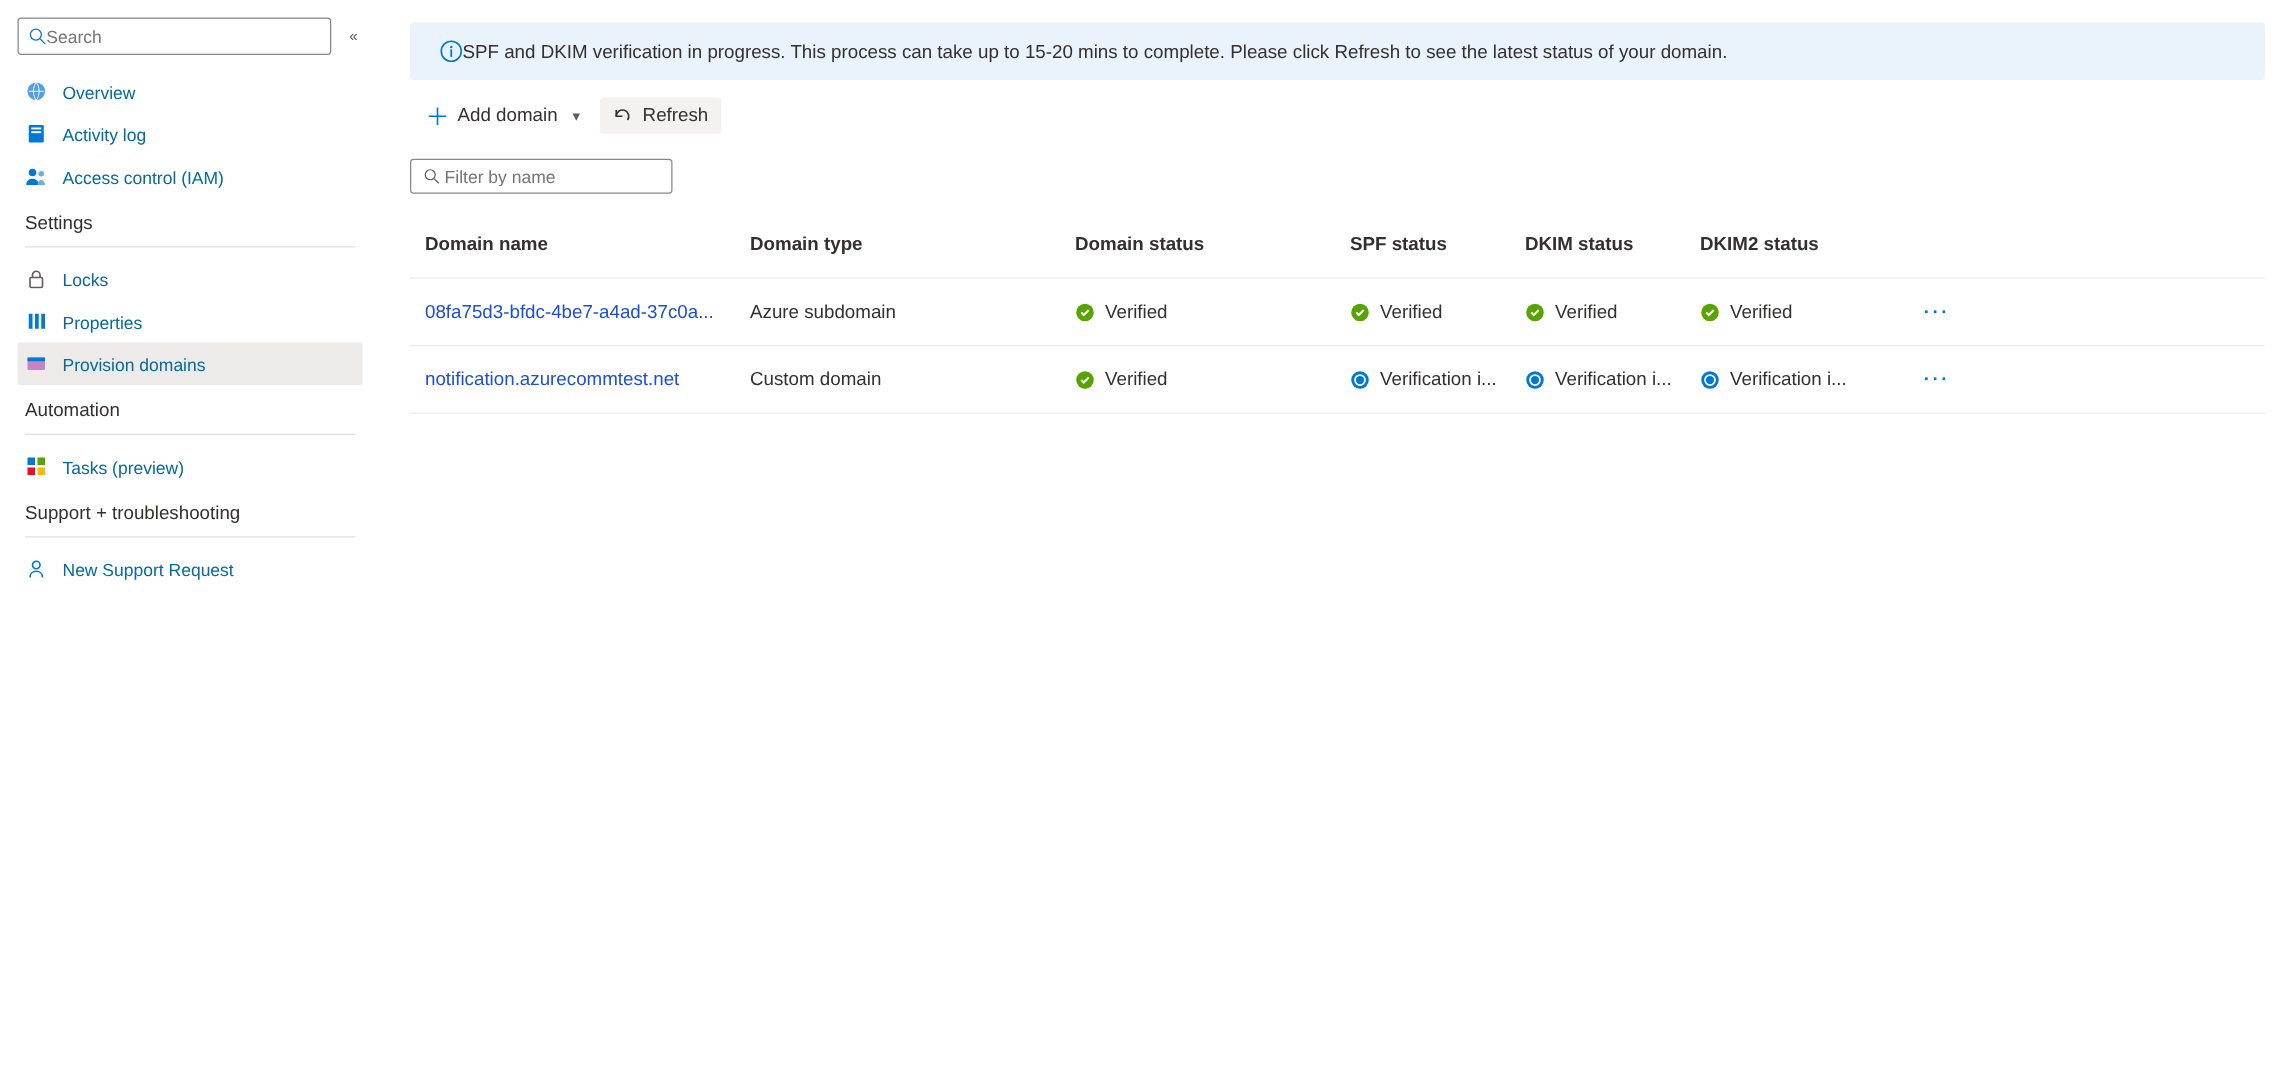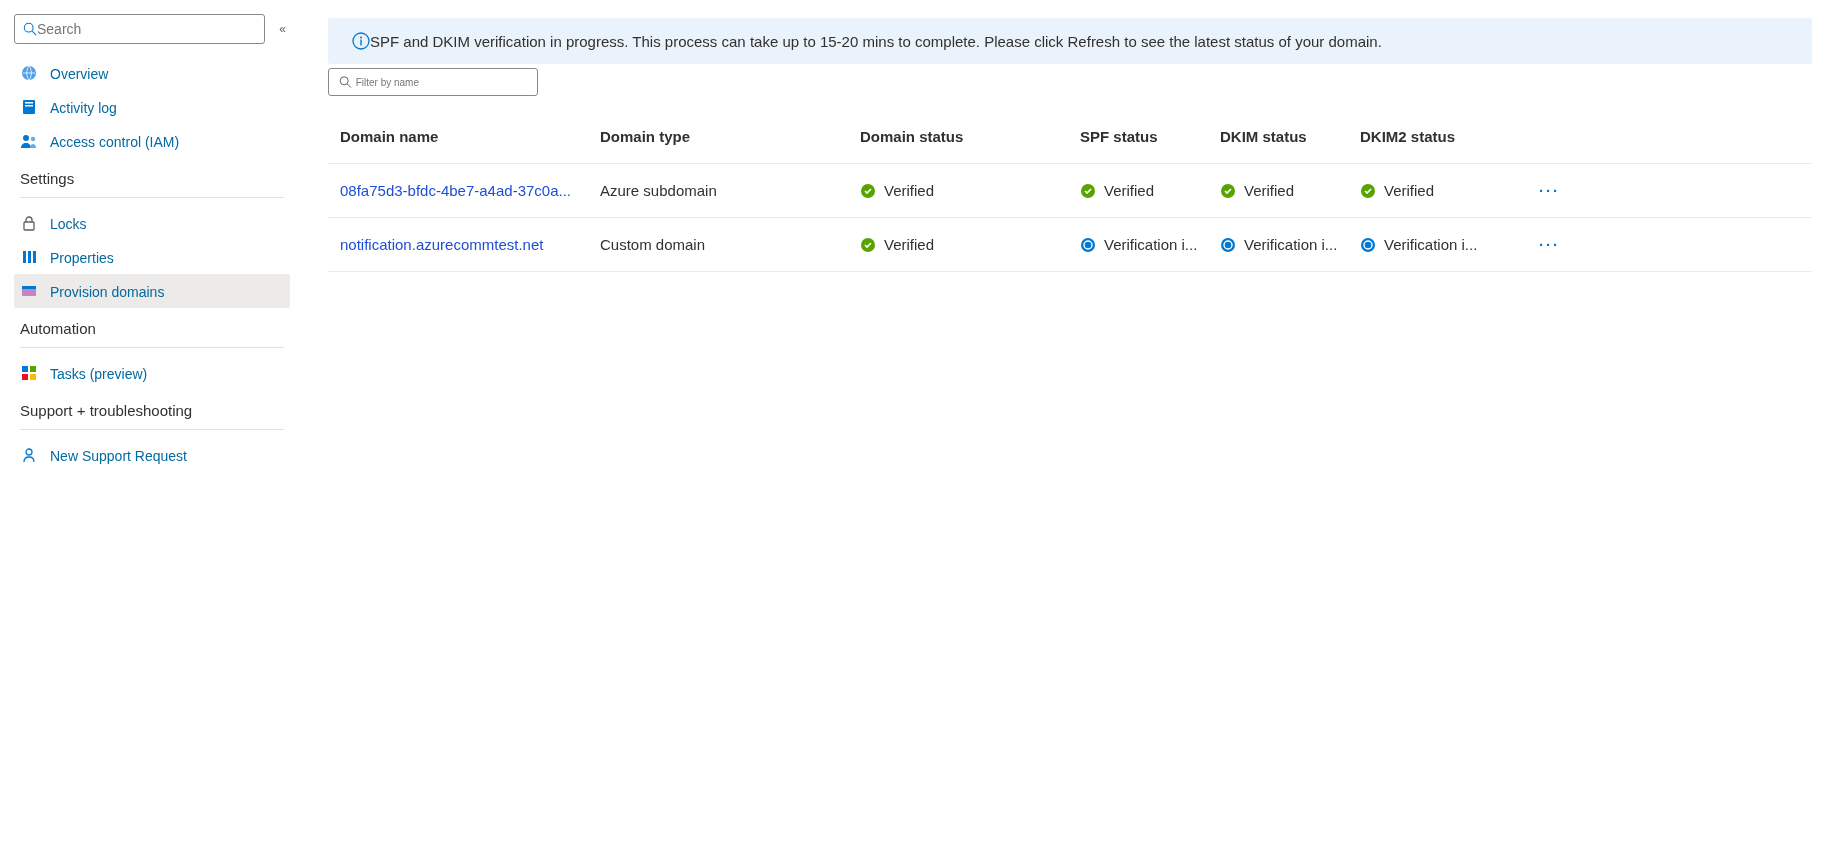--- a/index.html
+++ b/index.html
@@ -25,21 +25,21 @@
 
     .info-banner { background: #eaf2fb; border-radius: 3px; padding: 14px 24px; display: flex; align-items: center; font-size: 15px; color: #323130; }
 
     .toolbar { display: flex; align-items: center; gap: 6px; padding: 14px 0 16px 4px; }
     .tool-btn { display: flex; align-items: center; gap: 8px; padding: 6px 10px; border-radius: 3px; cursor: pointer; font-size: 15px; color: #323130; border: none; background: transparent; }
     .tool-btn.refresh-active { background: #f3f2f1; }
     .chev-down { color:#605e5c; font-size:12px; padding-left:4px; }
 
     .filter-wrap { padding: 4px 0 14px 0; }
     .filter-box { display: inline-flex; align-items: center; border: 1px solid #8a8886; border-radius: 3px; padding: 5px 10px; width: 210px; }
-    .filter-box input { border: none; outline: none; font-size: 10px; color: #7f1d1d; width: 100%; background: transparent; }
+    .filter-box input { border: none; outline: none; font-size: 14px; color: #7f1d1d; width: 100%; background: transparent; }
 
     
     .table { width: 100%; }
     .thead, .trow { display: grid; grid-template-columns: 260px 260px 220px 140px 140px 140px 60px; align-items: center; padding: 18px 12px; border-bottom: 1px solid #edebe9; }
     .thead { font-weight: 600; color: #323130; font-size: 15px; }
     .trow { font-size: 15px; }
     .link { color: #1d4ed8; cursor: pointer; white-space: nowrap; overflow:hidden; text-overflow: ellipsis; }
     .status-cell { display: flex; align-items: center; gap: 8px; white-space: nowrap; overflow: hidden; }
     .status-cell .txt { overflow: hidden; text-overflow: ellipsis; }
     .more-col { text-align:right; color:#0078d4; cursor:pointer; font-weight:bold; letter-spacing:2px; }
@@ -162,20 +162,37 @@
 <main class="main">
   <div class="info-banner">
     <svg width="18" height="18" viewBox="0 0 18 18">
         <circle cx="9" cy="9" r="8" fill="none" stroke="#0078d4" stroke-width="1.3"></circle>
         <circle cx="9" cy="5.5" r="1" fill="#0078d4"></circle>
         <rect x="8.3" y="7.5" width="1.4" height="6" fill="#0078d4"></rect>
       </svg>
     <span>SPF and DKIM verification in progress. This process can take up to 15-20 mins to complete. Please click Refresh to see the latest status of your domain.</span>
   </div>
 
+  <div class="toolbar">
+    <button class="tool-btn">
+      <svg width="16" height="16" viewBox="0 0 16 16">
+          <line x1="8" y1="1" x2="8" y2="15" stroke="#0078d4" stroke-width="1.3"></line>
+          <line x1="1" y1="8" x2="15" y2="8" stroke="#0078d4" stroke-width="1.3"></line>
+        </svg>
+      <span>Add domain</span>
+      <span class="chev-down">▾</span>
+    </button>
+    <button class="tool-btn refresh-active">
+      <svg width="16" height="16" viewBox="0 0 16 16">
+          <path d="M3 8a5 5 0 119 3" fill="none" stroke="#323130" stroke-width="1.3"></path>
+          <path d="M3 3v5h5" fill="none" stroke="#323130" stroke-width="1.3"></path>
+        </svg>
+      <span>Refresh</span>
+    </button>
+  </div>
 
   <div class="filter-wrap">
     <div class="filter-box">
       <svg width="14" height="14" viewBox="0 0 16 16">
           <circle cx="6.5" cy="6.5" r="5" fill="none" stroke="#605e5c" stroke-width="1.2"></circle>
           <line x1="10.5" y1="10.5" x2="15" y2="15" stroke="#605e5c" stroke-width="1.2"></line>
         </svg>
       &nbsp;
       <input type="text" placeholder="Filter by name" style="">
     </div>

